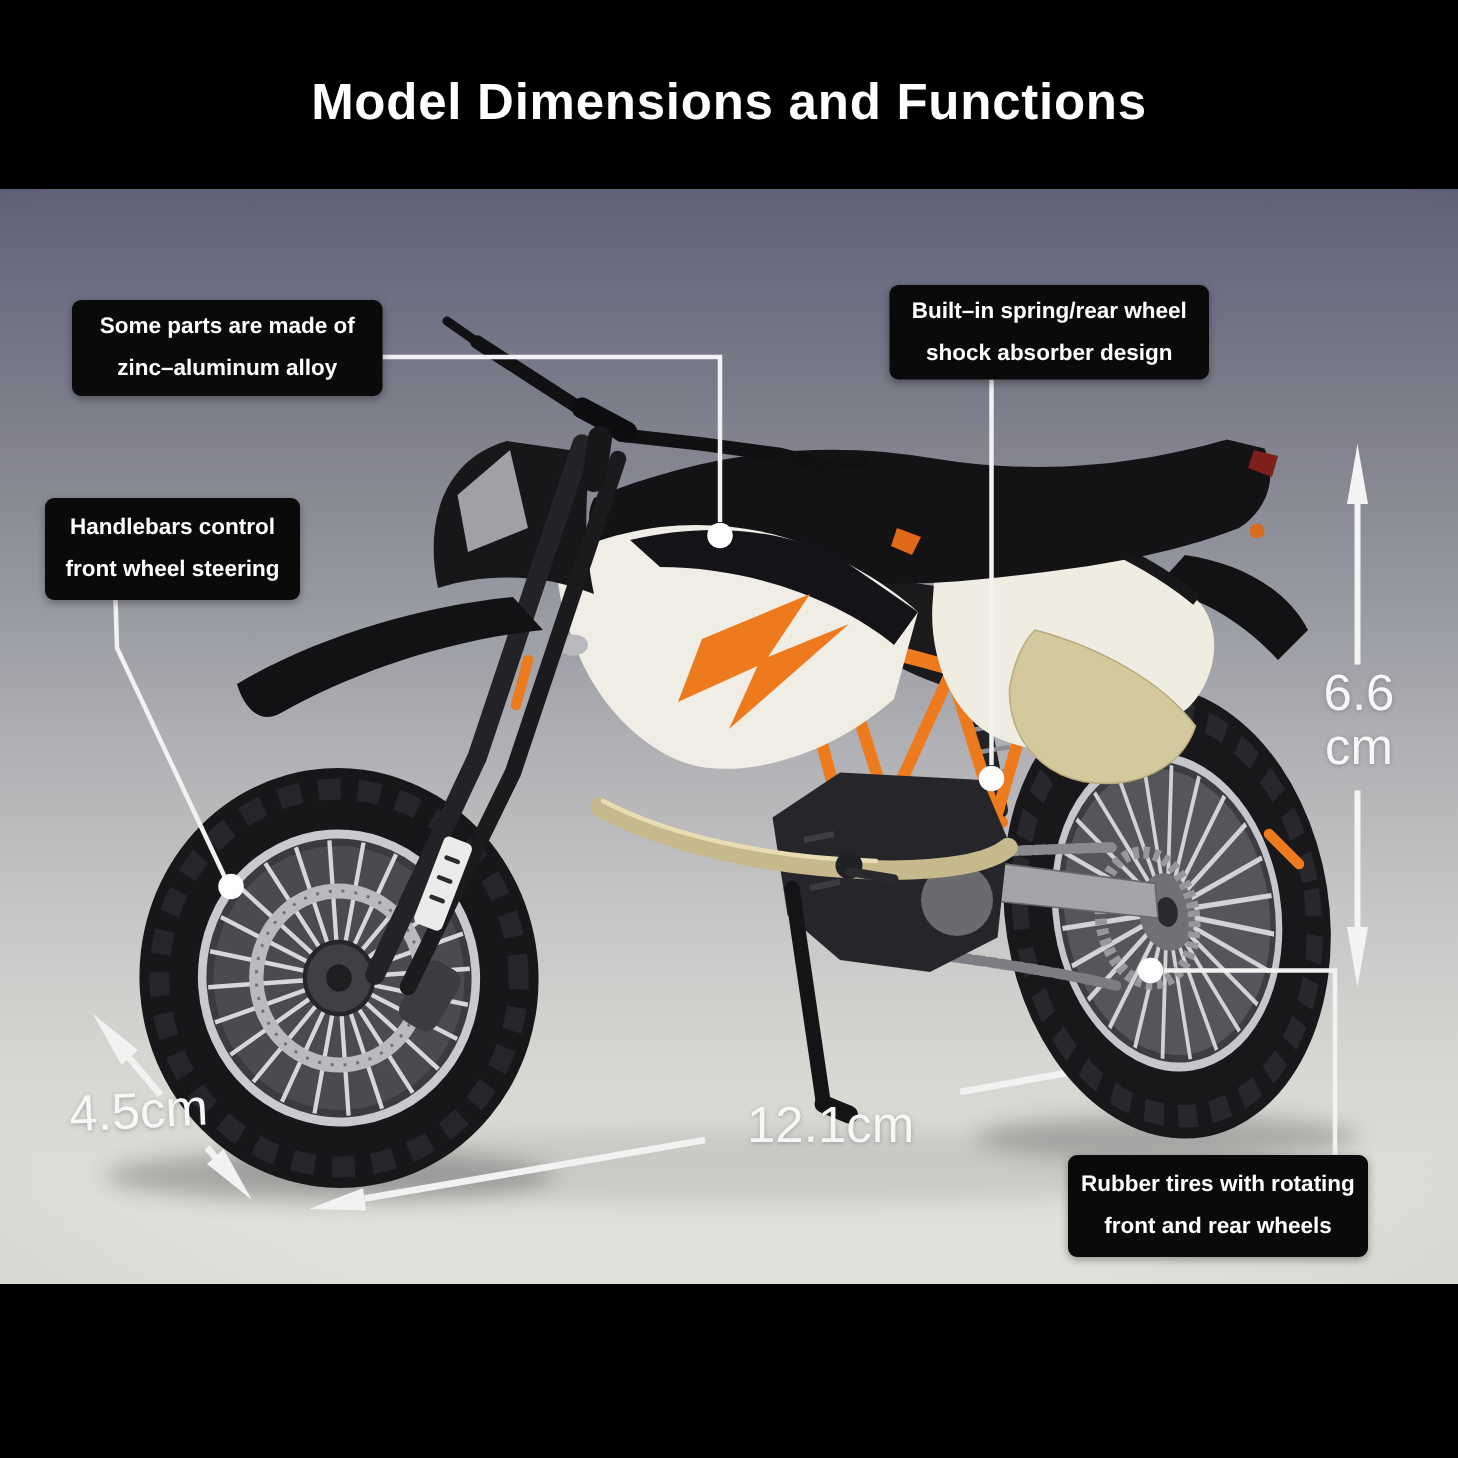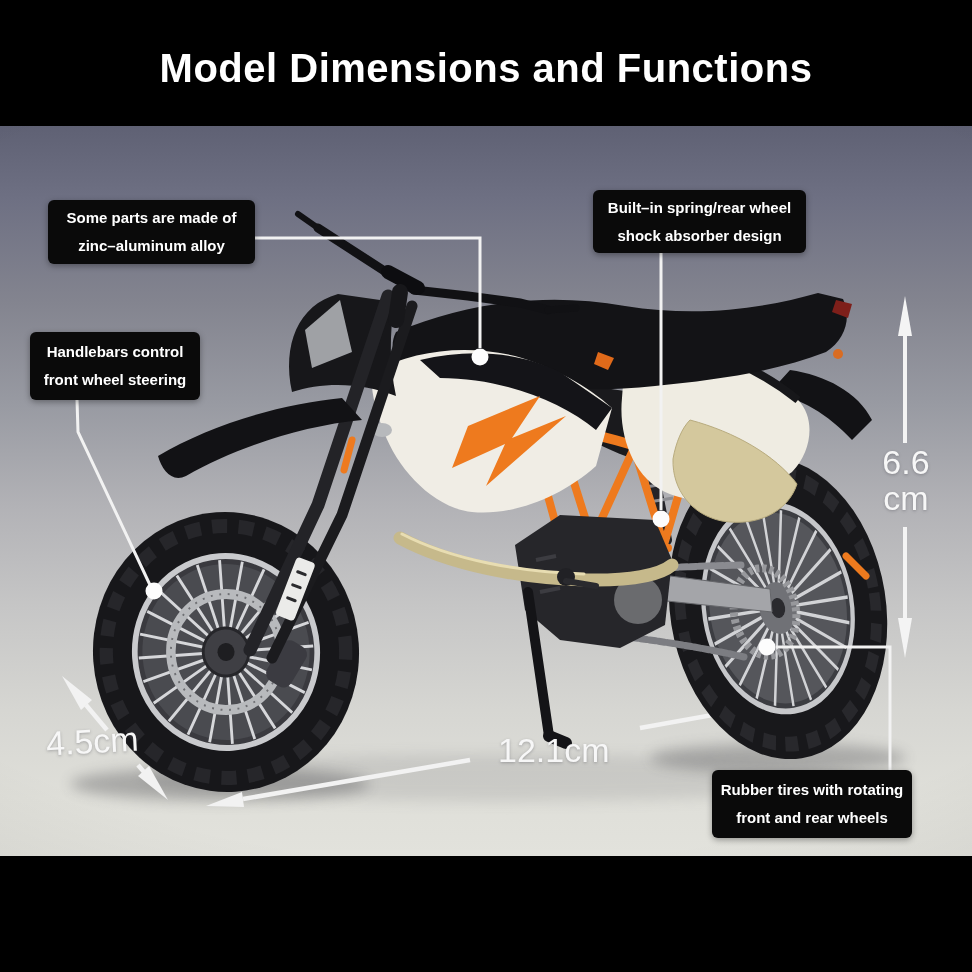--- a/index.html
+++ b/index.html
@@ -7,21 +7,21 @@
     position:relative;width:972px;height:972px;overflow:hidden;
     font-family:"Liberation Sans",sans-serif;
     background:#000;
   }
   
   .top-bar{
     position:absolute;left:0;top:0;width:972px;height:126px;background:#000;
     display:flex;align-items:center;justify-content:center;
   }
   .top-bar h1{
-    margin:0;padding-top:10px;color:#fff;font-size:40px;font-weight:700;
+    margin:0;padding-top:10px;color:#fff;font-size:34px;font-weight:700;
     letter-spacing:.5px;
   }
   .bottom-bar{
     position:absolute;left:0;top:856px;width:972px;height:116px;background:#000;
   }
   
   .photo{
     position:absolute;left:0;top:126px;width:972px;height:730px;
     background:linear-gradient(180deg,
       #5f6174 0%,#6e7083 10%,#83848f 24%,#989aa2 38%,

